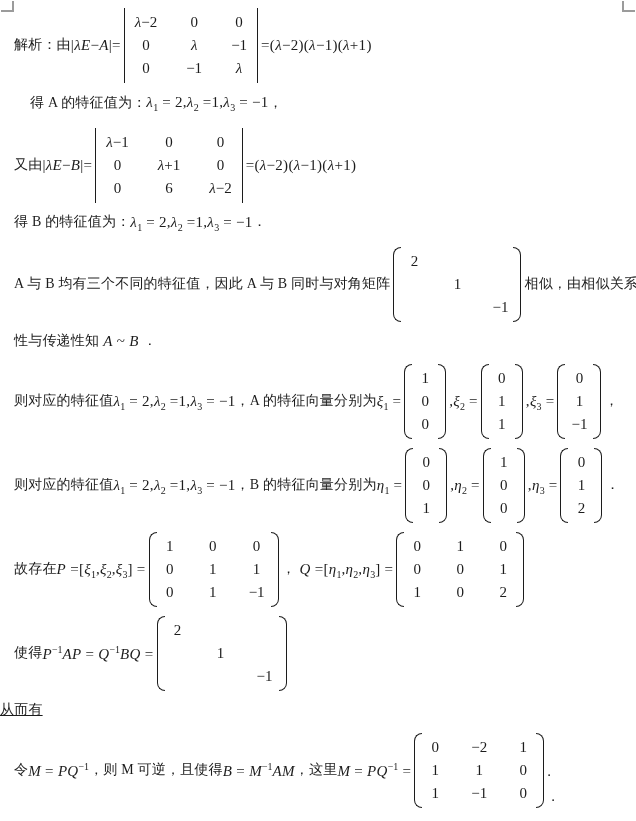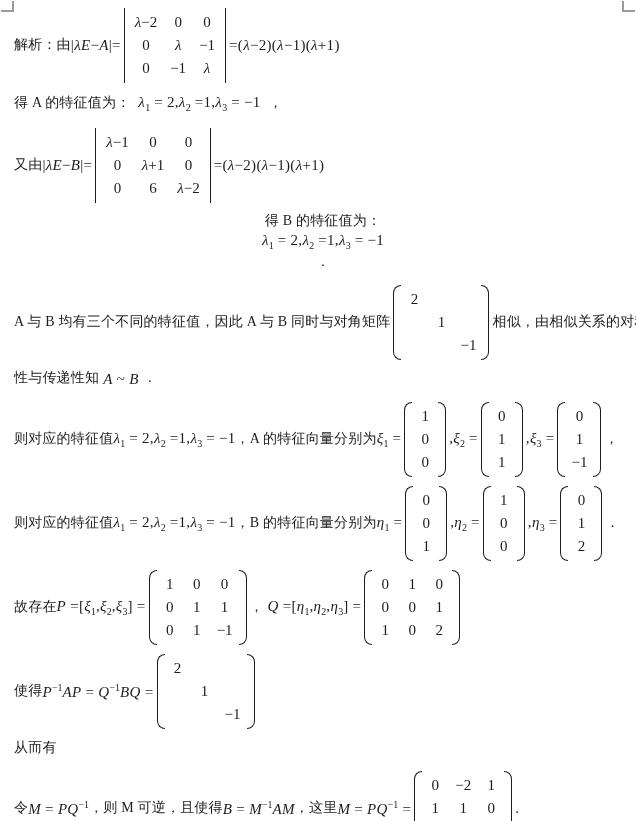--- a/index.html
+++ b/index.html
@@ -29,39 +29,39 @@
   .math i{font-style:italic;}
   .math sub,.math sup{font-size:10px;letter-spacing:0;}
   .mx{display:inline-flex;align-items:stretch;margin:0 3px;}
   .mx .br{width:7px;flex:0 0 auto;}
   .mx .br.l{border:1.4px solid var(--text-color);border-right:none;border-radius:11px 0 0 11px;}
   .mx .br.r{border:1.4px solid var(--text-color);border-left:none;border-radius:0 11px 11px 0;}
   .mx.det .br.l{border:none;border-left:1.4px solid var(--text-color);border-radius:0;width:4px;}
   .mx.det .br.r{border:none;border-right:1.4px solid var(--text-color);border-radius:0;width:4px;}
   .mx .cells{
     display:grid;align-items:center;justify-items:center;
-    column-gap:13px;padding:3px 6px;
+    column-gap:29px;padding:3px 6px;
     font-size:15px;font-style:normal;
   }
   .mx .cells .cell{min-width:14px;text-align:center;line-height:23px;}
   .mx .cells .cell i{font-style:italic;}
   .low{align-self:flex-end;padding-bottom:2px;}
 </style>
 </head>
 <body>
 
 <div class="corner tl"></div>
 <div class="corner tr"></div>
 
 <div id="doc">
     <div class="para tight" style="padding-left: 14px;"><span class="cn">解析：由</span><span class="math">|<i>λE</i>−<i>A</i>|=</span><span class="mx det"><span class="br l"></span><span class="cells" style="grid-template-columns: repeat(3, auto);"><span class="cell"><i>λ</i>−2</span><span class="cell">0</span><span class="cell">0</span><span class="cell">0</span><span class="cell"><i>λ</i></span><span class="cell">−1</span><span class="cell">0</span><span class="cell">−1</span><span class="cell"><i>λ</i></span></span><span class="br r"></span></span><span class="math">=(<i>λ</i>−2)(<i>λ</i>−1)(<i>λ</i>+1)</span></div>
-    <div class="para" style="padding-left: 14px; gap: 8px;"><span class="cn">得 A 的特征值为：</span><span class="math"><i>λ</i><sub>1</sub> = 2,<i>λ</i><sub>2</sub> =1,<i>λ</i><sub>3</sub> = −1</span><span class="cn">，</span></div>
+    <div class="para" style="padding-left: 30px;"><span class="cn">得 A 的特征值为：</span><span class="math"><i>λ</i><sub>1</sub> = 2,<i>λ</i><sub>2</sub> =1,<i>λ</i><sub>3</sub> = −1</span><span class="cn">，</span></div>
     <div class="para tight" style="padding-left: 14px;"><span class="cn">又由</span><span class="math">|<i>λE</i>−<i>B</i>|=</span><span class="mx det"><span class="br l"></span><span class="cells" style="grid-template-columns: repeat(3, auto);"><span class="cell"><i>λ</i>−1</span><span class="cell">0</span><span class="cell">0</span><span class="cell">0</span><span class="cell"><i>λ</i>+1</span><span class="cell">0</span><span class="cell">0</span><span class="cell">6</span><span class="cell"><i>λ</i>−2</span></span><span class="br r"></span></span><span class="math">=(<i>λ</i>−2)(<i>λ</i>−1)(<i>λ</i>+1)</span></div>
-    <div class="para" style="padding-left: 14px; flex-direction: column;"><span class="cn">得 B 的特征值为：</span><span class="math"><i>λ</i><sub>1</sub> = 2,<i>λ</i><sub>2</sub> =1,<i>λ</i><sub>3</sub> = −1</span><span class="cn">．</span></div>
+    <div class="para" style="padding-left: 14px;"><span class="cn">得 B 的特征值为：</span><span class="math"><i>λ</i><sub>1</sub> = 2,<i>λ</i><sub>2</sub> =1,<i>λ</i><sub>3</sub> = −1</span><span class="cn">．</span></div>
     <div class="para tight" style="padding-left: 14px;"><span class="cn">A 与 B 均有三个不同的特征值，因此 A 与 B 同时与对角矩阵</span><span class="mx"><span class="br l"></span><span class="cells" style="grid-template-columns: repeat(3, auto);"><span class="cell">2</span><span class="cell"></span><span class="cell"></span><span class="cell"></span><span class="cell">1</span><span class="cell"></span><span class="cell"></span><span class="cell"></span><span class="cell">−1</span></span><span class="br r"></span></span><span class="cn">相似，由相似关系的对称</span></div>
     <div class="para" style="padding-left: 14px;"><span class="cn">性与传递性知</span><span class="math"> <i>A</i> ~ <i>B</i> </span><span class="cn">．</span></div>
     <div class="para tight" style="padding-left: 14px;"><span class="cn">则对应的特征值</span><span class="math"><i>λ</i><sub>1</sub> = 2,<i>λ</i><sub>2</sub> =1,<i>λ</i><sub>3</sub> = −1</span><span class="cn">，A 的特征向量分别为</span><span class="math"><i>ξ</i><sub>1</sub> =</span><span class="mx"><span class="br l"></span><span class="cells" style="grid-template-columns: repeat(1, auto);"><span class="cell">1</span><span class="cell">0</span><span class="cell">0</span></span><span class="br r"></span></span><span class="math">,<i>ξ</i><sub>2</sub> =</span><span class="mx"><span class="br l"></span><span class="cells" style="grid-template-columns: repeat(1, auto);"><span class="cell">0</span><span class="cell">1</span><span class="cell">1</span></span><span class="br r"></span></span><span class="math">,<i>ξ</i><sub>3</sub> =</span><span class="mx"><span class="br l"></span><span class="cells" style="grid-template-columns: repeat(1, auto);"><span class="cell">0</span><span class="cell">1</span><span class="cell">−1</span></span><span class="br r"></span></span><span class="cn">，</span></div>
     <div class="para tight" style="padding-left: 14px;"><span class="cn">则对应的特征值</span><span class="math"><i>λ</i><sub>1</sub> = 2,<i>λ</i><sub>2</sub> =1,<i>λ</i><sub>3</sub> = −1</span><span class="cn">，B 的特征向量分别为</span><span class="math"><i>η</i><sub>1</sub> =</span><span class="mx"><span class="br l"></span><span class="cells" style="grid-template-columns: repeat(1, auto);"><span class="cell">0</span><span class="cell">0</span><span class="cell">1</span></span><span class="br r"></span></span><span class="math">,<i>η</i><sub>2</sub> =</span><span class="mx"><span class="br l"></span><span class="cells" style="grid-template-columns: repeat(1, auto);"><span class="cell">1</span><span class="cell">0</span><span class="cell">0</span></span><span class="br r"></span></span><span class="math">,<i>η</i><sub>3</sub> =</span><span class="mx"><span class="br l"></span><span class="cells" style="grid-template-columns: repeat(1, auto);"><span class="cell">0</span><span class="cell">1</span><span class="cell">2</span></span><span class="br r"></span></span><span class="cn">．</span></div>
     <div class="para tight" style="padding-left: 14px;"><span class="cn">故存在</span><span class="math"><i>P</i> =[<i>ξ</i><sub>1</sub>,<i>ξ</i><sub>2</sub>,<i>ξ</i><sub>3</sub>] =</span><span class="mx"><span class="br l"></span><span class="cells" style="grid-template-columns: repeat(3, auto);"><span class="cell">1</span><span class="cell">0</span><span class="cell">0</span><span class="cell">0</span><span class="cell">1</span><span class="cell">1</span><span class="cell">0</span><span class="cell">1</span><span class="cell">−1</span></span><span class="br r"></span></span><span class="cn">， </span><span class="math"><i>Q</i> =[<i>η</i><sub>1</sub>,<i>η</i><sub>2</sub>,<i>η</i><sub>3</sub>] =</span><span class="mx"><span class="br l"></span><span class="cells" style="grid-template-columns: repeat(3, auto);"><span class="cell">0</span><span class="cell">1</span><span class="cell">0</span><span class="cell">0</span><span class="cell">0</span><span class="cell">1</span><span class="cell">1</span><span class="cell">0</span><span class="cell">2</span></span><span class="br r"></span></span></div>
     <div class="para tight" style="padding-left: 14px;"><span class="cn">使得</span><span class="math"><i>P</i><sup>−1</sup><i>AP</i> = <i>Q</i><sup>−1</sup><i>BQ</i> =</span><span class="mx"><span class="br l"></span><span class="cells" style="grid-template-columns: repeat(3, auto);"><span class="cell">2</span><span class="cell"></span><span class="cell"></span><span class="cell"></span><span class="cell">1</span><span class="cell"></span><span class="cell"></span><span class="cell"></span><span class="cell">−1</span></span><span class="br r"></span></span></div>
-    <div class="para" style="padding-left: 14px;"><span class="cn">从而有</span></div>
+    <div class="para" style=" text-decoration: underline;"><span class="cn">从而有</span></div>
     <div class="para tight" style="padding-left: 14px;"><span class="cn">令</span><span class="math"><i>M</i> = <i>PQ</i><sup>−1</sup></span><span class="cn">，则 M 可逆，且使得</span><span class="math"><i>B</i> = <i>M</i><sup>−1</sup><i>AM</i></span><span class="cn">，这里</span><span class="math"><i>M</i> = <i>PQ</i><sup>−1</sup> =</span><span class="mx"><span class="br l"></span><span class="cells" style="grid-template-columns: repeat(3, auto);"><span class="cell">0</span><span class="cell">−2</span><span class="cell">1</span><span class="cell">1</span><span class="cell">1</span><span class="cell">0</span><span class="cell">1</span><span class="cell">−1</span><span class="cell">0</span></span><span class="br r"></span></span><span class="math">.</span><span class="math low">.</span></div>
   </div>
 
 </body></html>

